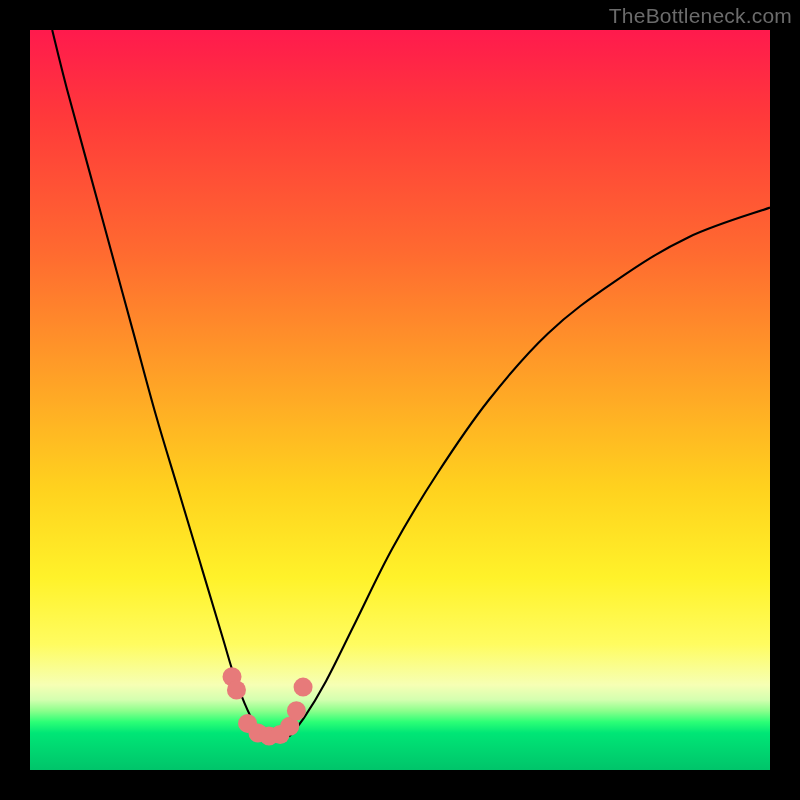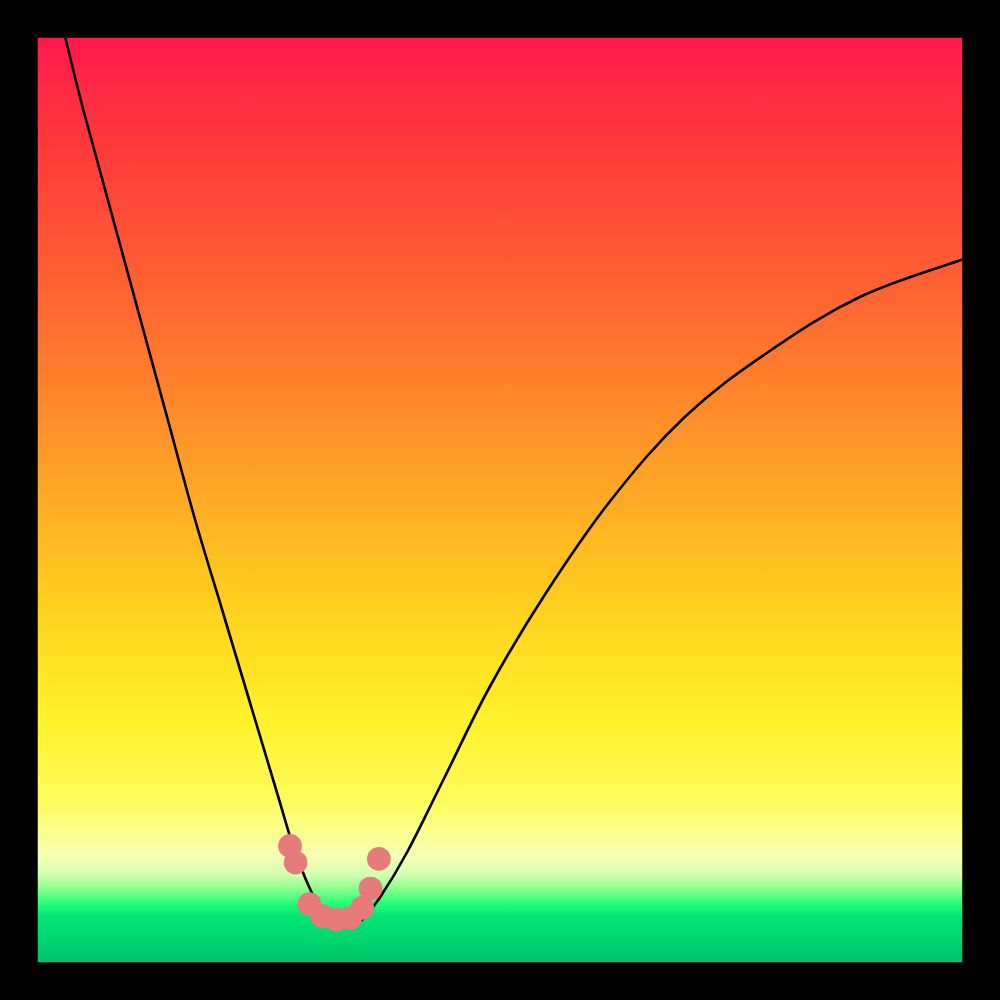--- a/index.html
+++ b/index.html
@@ -77,13 +77,14 @@
           <circle cx="217.55999999999997" cy="693.38" r="9.5" fill="#e77a7a"></circle>
           <circle cx="227.92" cy="703" r="9.5" fill="#e77a7a"></circle>
           <circle cx="239.01999999999995" cy="705.96" r="9.5" fill="#e77a7a"></circle>
           <circle cx="250.11999999999998" cy="704.48" r="9.5" fill="#e77a7a"></circle>
           <circle cx="259.74" cy="696.34" r="9.5" fill="#e77a7a"></circle>
           <circle cx="266.4" cy="680.8" r="9.5" fill="#e77a7a"></circle>
           <circle cx="273.06" cy="657.12" r="9.5" fill="#e77a7a"></circle>
         </g>
     </svg>
   </div>
+  <div class="watermark">TheBottleneck.com</div>
 </div>
 
 </body></html>

